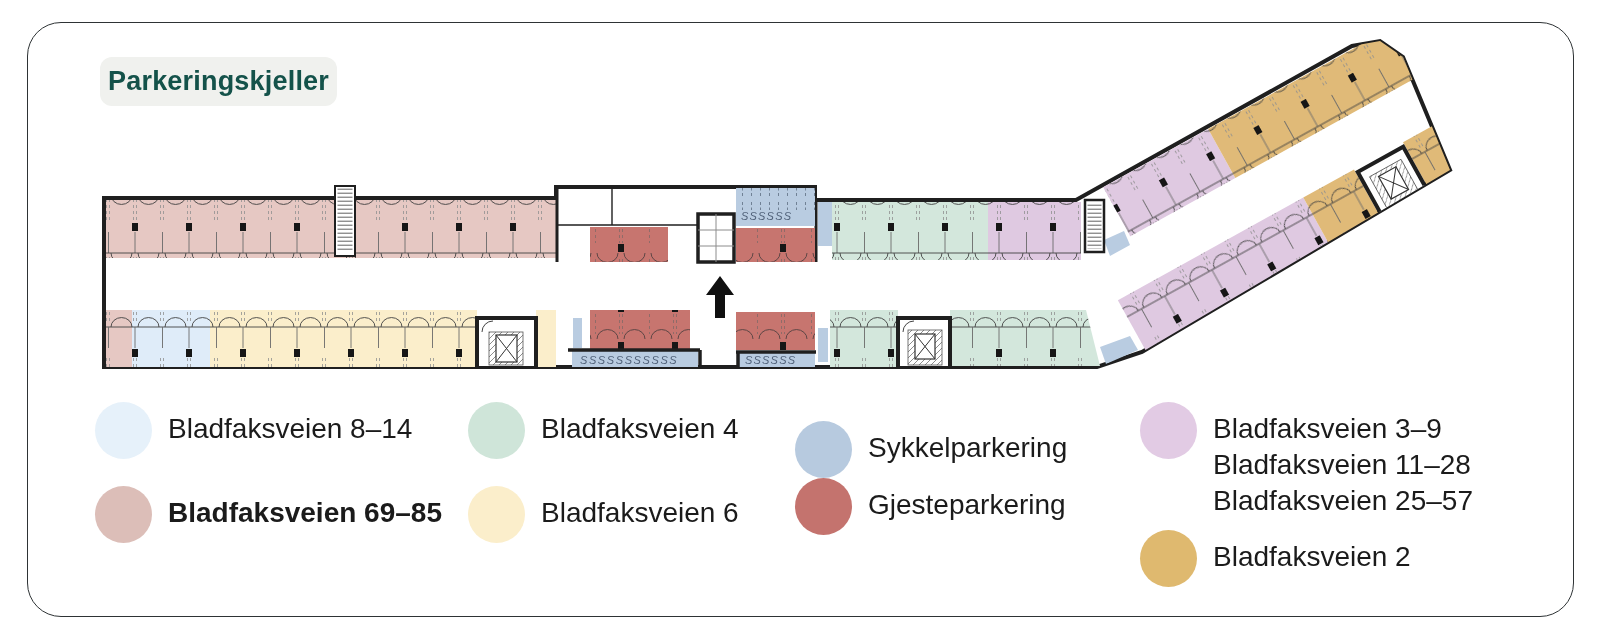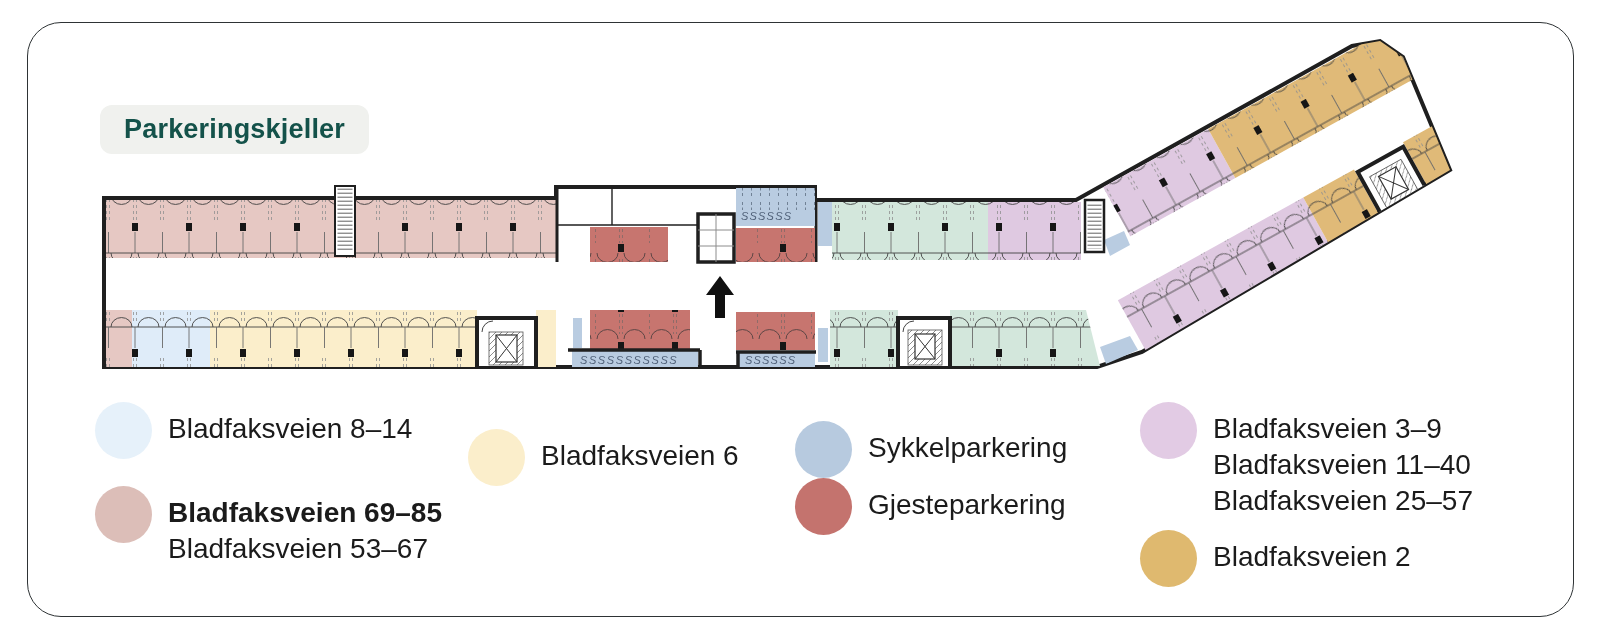--- a/index.html
+++ b/index.html
@@ -1,20 +1,20 @@
 <!DOCTYPE html>
 <html><head>
 <meta charset="utf-8">
 <style>
   html,body{margin:0;padding:0;background:#ffffff;font-family:"Liberation Sans",sans-serif;}
   .stage{position:relative;width:1600px;height:638px;background:#ffffff;overflow:hidden;}
   .card{position:absolute;left:27px;top:22px;width:1545px;height:593px;background:#ffffff;
         border:1.5px solid #2e3335;border-radius:34px;}
-  .chip{position:absolute;left:100px;top:57px;padding:9px 24px;border-radius:12px;
-        font-size:27px;font-weight:bold;letter-spacing:0.2px;margin-top:48px;}
+  .chip{position:absolute;left:100px;top:57px;padding:9px 8px;border-radius:12px;
+        font-size:27px;font-weight:bold;letter-spacing:0.2px;}
   .plan{position:absolute;left:0;top:0;width:1600px;height:638px;}
   .legend{position:absolute;left:0;top:0;width:1600px;height:474px;border-radius:24px;}
   .lcol{position:absolute;top:402px;}
   .litem{display:flex;align-items:flex-start;gap:16px;}
   .swatch{width:57px;height:57px;border-radius:50%;flex:0 0 auto;}
   .ltext{padding-top:9px;font-size:28px;color:#1b1b1b;line-height:36px;}
   .lline{white-space:nowrap;}
   .lline.b{font-weight:bold;}
   .mt1{margin-top:27px;}
   .mt2{margin-top:22px;}
@@ -230,26 +230,31 @@
       <div class="litem">
         <span class="swatch" style="background: rgb(230, 241, 250);"></span>
         <div class="ltext">
           <div class="lline">Bladfaksveien 8–14</div>
         </div>
       </div>
       <div class="litem mt1">
         <span class="swatch" style="background: rgb(220, 190, 184);"></span>
         <div class="ltext">
           <div class="lline b">Bladfaksveien 69–85</div>
-          <div class="lline">Bladfaksveien 53–67</div>
         </div>
       </div>
     </div>
 
     <div class="lcol" style="left:468px">
+      <div class="litem">
+        <span class="swatch" style="background: rgb(207, 229, 217);"></span>
+        <div class="ltext">
+          <div class="lline">Bladfaksveien 4</div>
+        </div>
+      </div>
       <div class="litem mt1">
         <span class="swatch" style="background: rgb(251, 238, 203);"></span>
         <div class="ltext">
           <div class="lline">Bladfaksveien 6</div>
         </div>
       </div>
     </div>
 
     <div class="lcol" style="left:795px;top:399px">
       <div class="litem mt2">
@@ -264,21 +269,21 @@
           <div class="lline">Gjesteparkering</div>
         </div>
       </div>
     </div>
 
     <div class="lcol" style="left:1140px">
       <div class="litem">
         <span class="swatch" style="background: rgb(226, 203, 228);"></span>
         <div class="ltext">
           <div class="lline">Bladfaksveien 3–9</div>
-          <div class="lline">Bladfaksveien 11–40</div>
+          <div class="lline">Bladfaksveien 11–28</div>
           <div class="lline">Bladfaksveien 25–57</div>
         </div>
       </div>
       <div class="litem mt3">
         <span class="swatch" style="background: rgb(223, 185, 111);"></span>
         <div class="ltext">
           <div class="lline">Bladfaksveien 2</div>
         </div>
       </div>
     </div>

